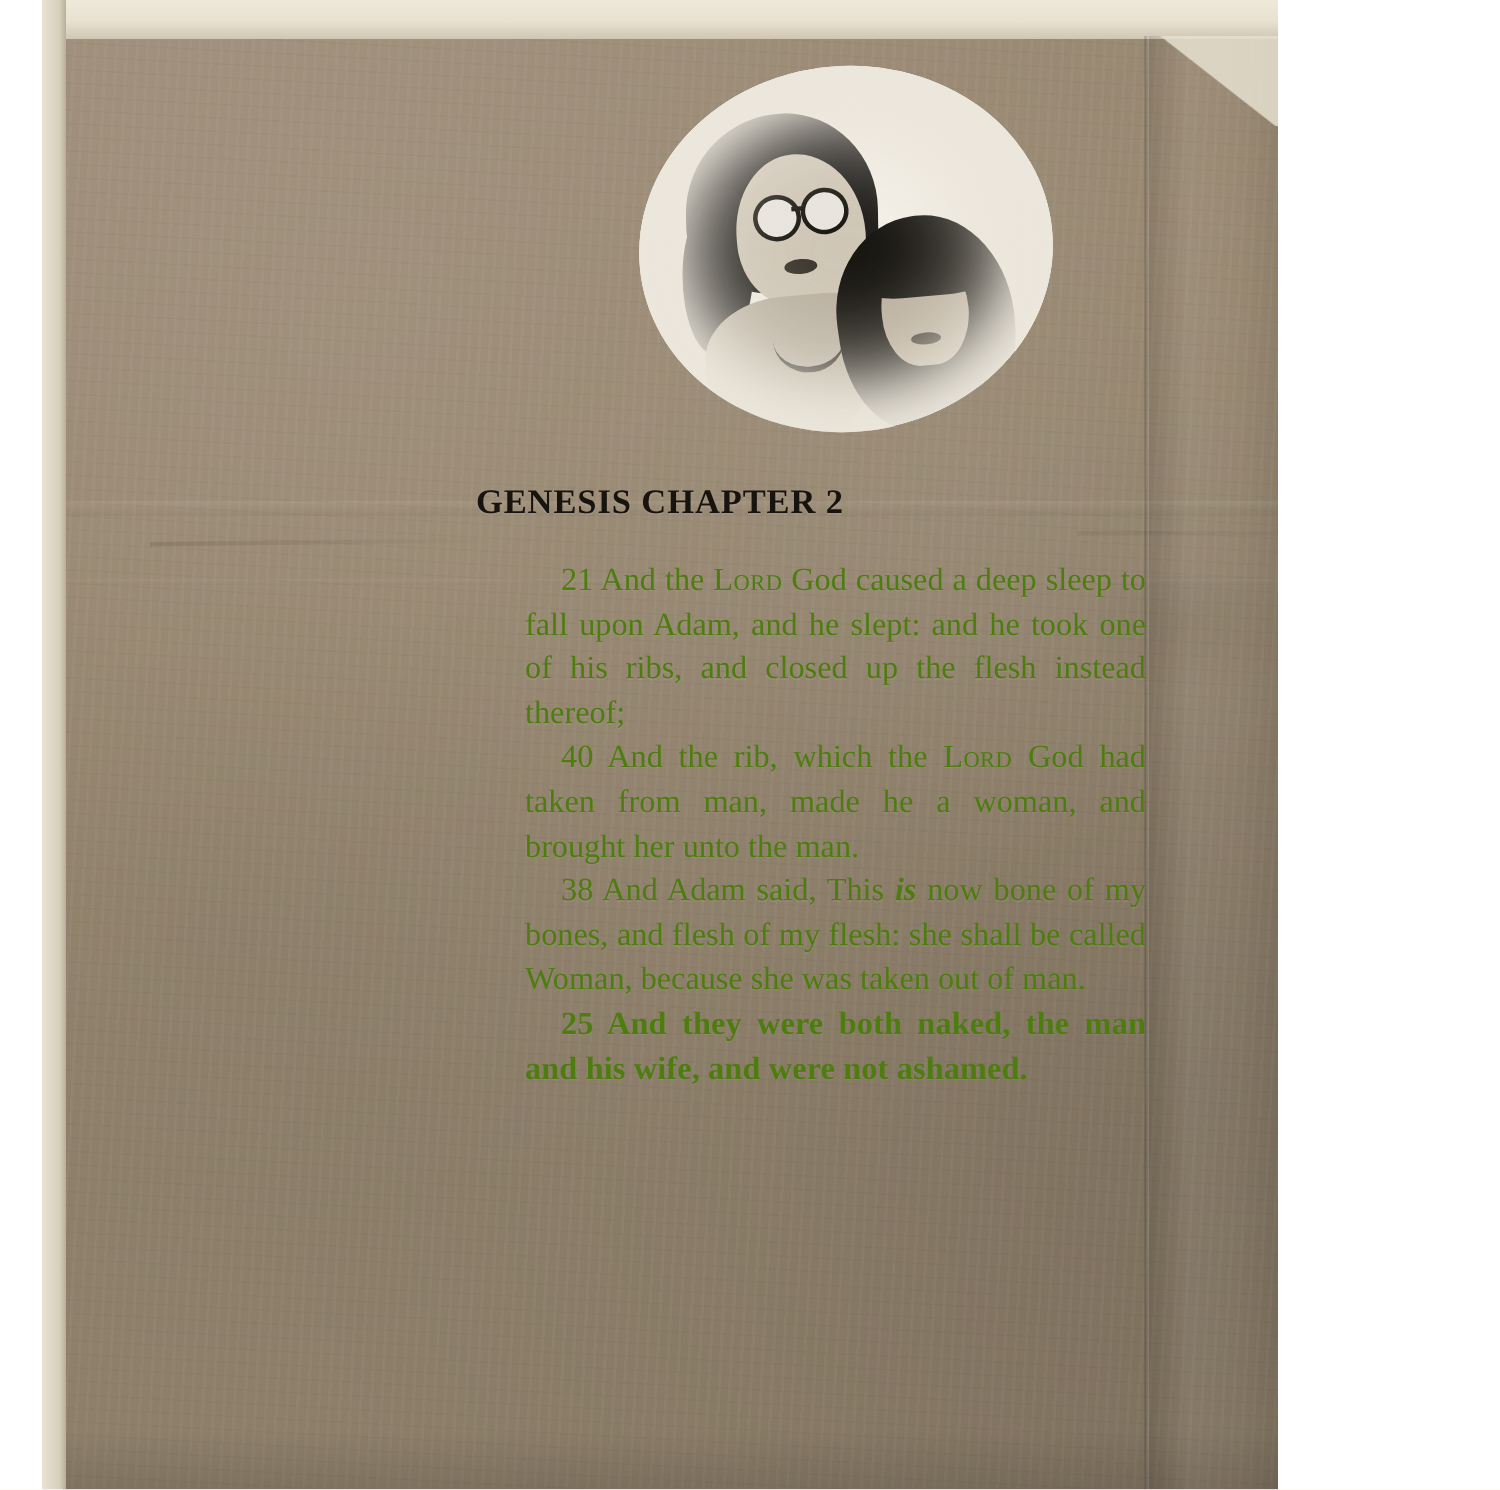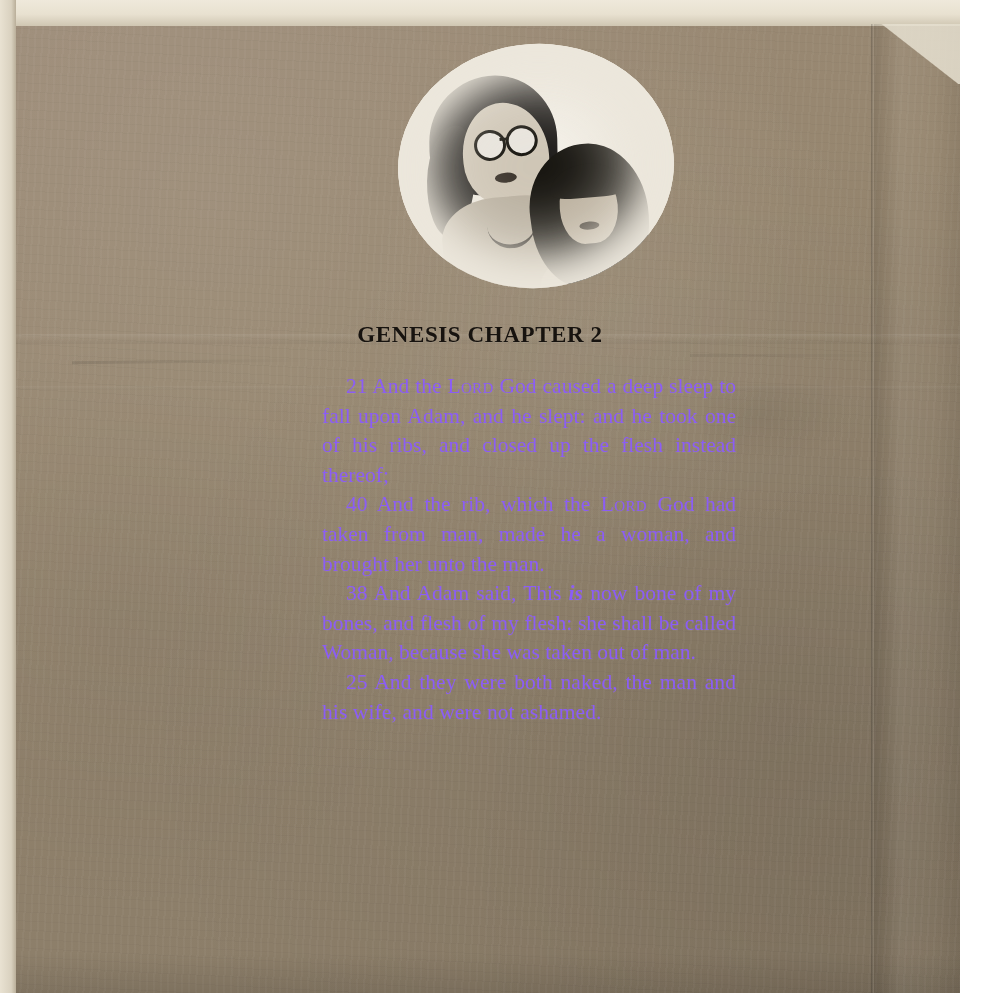--- a/index.html
+++ b/index.html
@@ -9,24 +9,25 @@
   }
   body {
     width: 1000px;
     height: 993px;
     overflow: hidden;
     font-family: "Liberation Serif", serif;
   }
 
   #page {
     position: relative;
-    width: 960px;
+    width: 824px;
     height: 993px;
     background: #f4efe2;
     overflow: hidden;
+    margin-left: 28px;
   }
 
   
   .sleeve-edge-top {
     position: absolute;
     top: 0; left: 0;
     width: 1000px; height: 26px;
     background: linear-gradient(180deg, #efe9db 0%, #e8e1d0 55%, #cfc6b2 100%);
   }
   .sleeve-edge-left {
@@ -256,41 +257,41 @@
     letter-spacing: 0.6px;
     color: #17130f;
     text-shadow: 0 1px 0 rgba(255,255,255,0.08);
   }
 
   .scripture {
     position: absolute;
     left: 322px;
     top: 372px;
     width: 414px;
-    color: #8b5cf6;
+    color: #4d7c0f;
     font-family: "Liberation Serif", serif;
     font-size: 21.5px;
     line-height: 29.6px;
     text-align: justify;
     text-shadow: 0 1px 0 rgba(255,255,255,0.06);
   }
   .verse {
     margin: 0;
     text-indent: 24px;
     text-align: justify;
     text-align-last: left;
   }
   .verse:last-child { margin-bottom: 0; }
   .sc {
     font-variant: small-caps;
     letter-spacing: .3px;
   }
   em.ital { font-style: italic; font-weight: bold; }
   .verse.bold {
-    font-weight: 400;
+    font-weight: 700;
     letter-spacing: .1px;
   }
 
   
   .scuff1 {
     position: absolute;
     left: 58px; top: 336px;
     width: 240px; height: 3px;
     background: linear-gradient(90deg, rgba(0,0,0,0.10), rgba(0,0,0,0.0));
     transform: rotate(-0.6deg);

